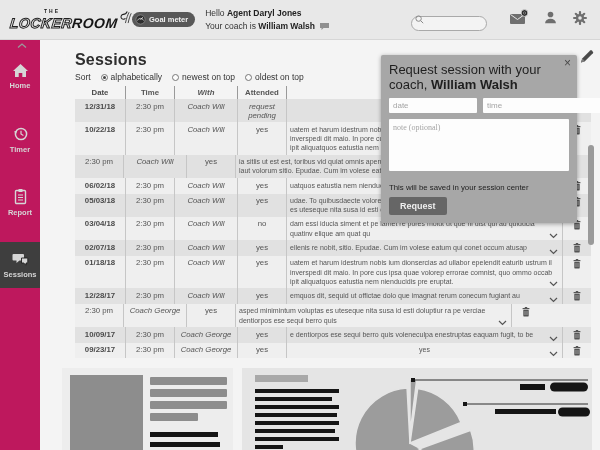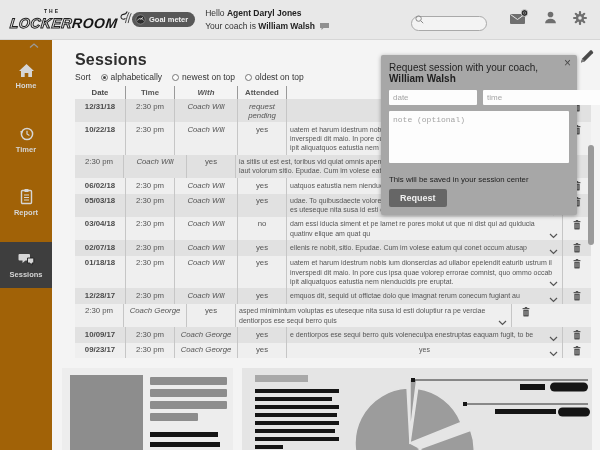--- a/index.html
+++ b/index.html
@@ -26,21 +26,21 @@
   .bubble-ic { vertical-align:middle; margin-left:2px; }
   .hspace { flex:1; }
   .search-wrap { position:relative; width:76px; height:15px; margin-right:22px; }
   .search-wrap input { width:76px; height:15px; border:1px solid #a9a9a9; border-radius:8px;
                        background:#f3f3f3; font-size:8px; padding:0 4px 0 15px; outline:none; }
   .search-ic { position:absolute; left:4px; top:3px; }
   .hicon { margin-right:14px; cursor:pointer; position:relative; }
   .hicon:last-child { margin-right:12px; }
 
   
-  aside { position:absolute; left:0; top:40px; width:52px; height:410px; background:#a16207;
+  aside { position:absolute; left:0; top:40px; width:40px; height:410px; background:#be185d;
           display:flex; flex-direction:column; }
   .side-collapse { height:13px; display:flex; justify-content:flex-end; padding:3px 13px 0 0; cursor:pointer; }
   .side-item { height:46px; margin-bottom:17px; display:flex; flex-direction:column; align-items:center;
                justify-content:center; gap:3px; cursor:pointer; padding:4px 0; }
   .side-item.active { background:#3e3e3e; }
   .side-item span.lbl { font-size:7.5px; font-weight:bold; color:#d6d6d6; }
 
   
   main { position:absolute; left:60px; top:40px; width:540px; height:410px; background:#f4f4f4; padding:11px 0 0 15px; }
   h1 { font-size:16px; font-weight:800; color:#2e2e2e; letter-spacing:.2px; }
@@ -70,32 +70,32 @@
   .expand-chevron { position:absolute; right:4px; bottom:1px; cursor:pointer; }
 
   
   .scroll-thumb { position:absolute; left:588px; top:145px; width:6px; height:100px;
                   background:#9a9a9a; border-radius:3px; cursor:grab; }
   .compose { position:absolute; left:579px; top:48px; width:16px; height:16px; cursor:pointer; }
 
   
   .popup { position:absolute; left:381px; top:55px; width:196px; background:#a7a7a7;
            border-radius:2px; box-shadow:0 1px 4px rgba(0,0,0,.35); padding:7px 8px 8px 8px; z-index:5; }
-  .popup-title { font-size:10px; color:#1f1f1f; padding-right:10px; }
+  .popup-title { font-size:13px; color:#1f1f1f; padding-right:10px; }
   .popup-title b { font-weight:800; }
   .popup-close { position:absolute; right:6px; top:2px; font-size:12px; color:#4a4a4a; cursor:pointer;
                  line-height:12px; background:none; border:none; }
   .popup-inputs { display:flex; gap:6px; margin-top:6px; }
   .popup-inputs input { height:15px; border:none; border-radius:1px; background:#fdfdfd;
                         font-size:8px; padding:0 4px; outline:none; }
   .popup-inputs input::placeholder, .popup textarea::placeholder { color:#a5a5a5; }
   .in-date { width:88px; } .in-time { flex:1; }
   .popup textarea { width:100%; height:52px; margin-top:6px; border:none; border-radius:1px;
                     background:#fdfdfd; font-size:8px; padding:4px; resize:none; outline:none;
-                    font-family:Liberation Mono, monospace; }
+                    font-family:Liberation Serif, serif; }
   .popup-caption { margin-top:8px; font-size:7.8px; color:#222; }
   .popup-submit { margin-top:5px; background:#666; color:#efefef; border:none; border-radius:2px;
                   font-size:9px; font-weight:bold; padding:4px 11px; cursor:pointer; }
 
   
   .card-left { position:absolute; left:62px; top:368px; width:171px; height:82px; background:#ededed; }
   .cl-square { position:absolute; left:8px; top:7px; width:73px; height:75px; background:#8d8d8d; }
   .cl-bar { position:absolute; left:88px; height:8px; background:#8d8d8d; border-radius:1px; }
   .cl-black { position:absolute; left:88px; height:5px; background:#151515; }
   .card-right { position:absolute; left:242px; top:368px; width:350px; height:82px; background:#e5e5e5; overflow:hidden; }

